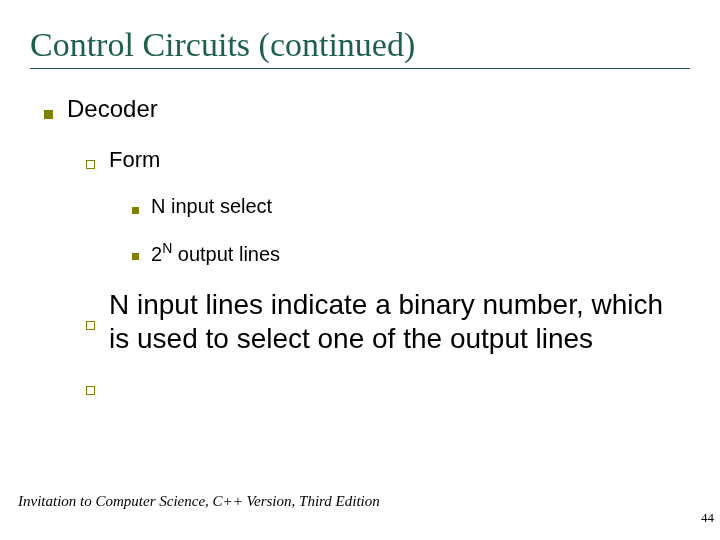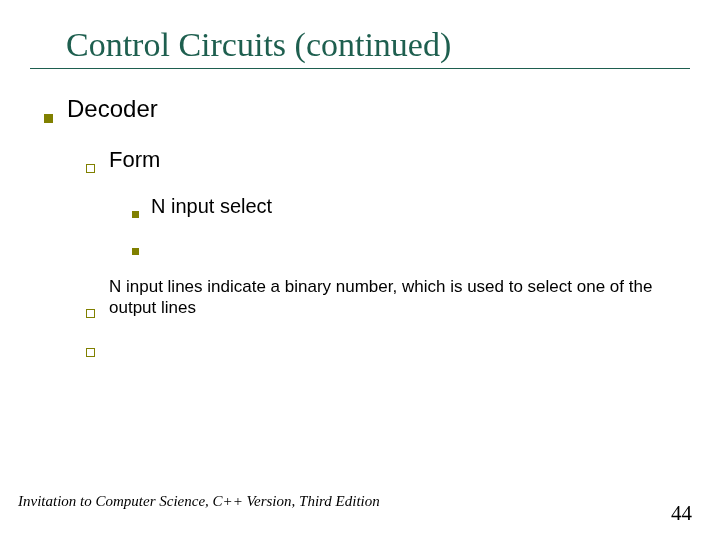--- a/index.html
+++ b/index.html
@@ -15,31 +15,30 @@
     height: 540px;
     position: relative;
     padding: 20px 30px 0 30px;
   }
   .title {
     color: #1e5f4f;
     font-size: 34px;
     font-weight: normal;
     margin-bottom: 4px;
     margin-top: 6px;
-    margin-left: 36px;
   }
   .hr {
     border: none;
     border-top: 1.5px solid #1e5f4f;
     margin-bottom: 26px;
     width: 660px;
   }
   .bullet-row {
     display: flex;
-    align-items: flex-end;
+    align-items: center;
   }
   .sq {
     width: 9px;
     height: 9px;
     background: #808000;
     flex-shrink: 0;
     margin-right: 14px;
   }
   .sq-outline {
     width: 9px;
@@ -53,40 +52,40 @@
     width: 7px;
     height: 7px;
     background: #808000;
     flex-shrink: 0;
     margin-right: 12px;
   }
   .lvl1 { font-family: Verdana, Arial, sans-serif; font-size: 24px; color: #000; margin-left: 14px; margin-bottom: 24px; }
   .lvl1 .sq { margin-top: 10px; }
   .lvl2 { font-family: Liberation Sans, sans-serif; font-size: 22px; color: #000; margin-left: 56px; margin-bottom: 22px; }
   .lvl2 .sq-outline { margin-top: 9px; }
-  .lvl2-wrap { font-family: Arial, sans-serif; font-size: 17px; color: #000; margin-left: 56px; margin-bottom: 22px; line-height: 1.22; }
+  .lvl2-wrap { font-family: Arial, sans-serif; font-size: 28px; color: #000; margin-left: 56px; margin-bottom: 22px; line-height: 1.22; }
   .lvl2-wrap .sq-outline { margin-top: 8px; }
   .lvl3 { font-family: Arial, sans-serif; font-size: 20px; color: #000; margin-left: 102px; margin-bottom: 22px; }
   .lvl3 .sq-small { margin-top: 8px; }
   sup { font-size: 0.7em; vertical-align: super; }
   .footer-left {
     position: absolute;
     left: 18px;
     bottom: 30px;
     font-family: "Times New Roman", serif;
     font-size: 15px;
     color: #000;
     font-style: italic;
   }
   .footer-right {
     position: absolute;
-    right: 28px;
+    right: 6px;
     bottom: 14px;
     font-family: "Times New Roman", serif;
-    font-size: 21px;
+    font-size: 13px;
     color: #000;
   }
 </style>
 </head>
 <body>
 
 <div class="slide">
 
   <h1 class="title">Control Circuits (continued)</h1>
   <hr class="hr">
@@ -101,20 +100,23 @@
     <span>Form</span>
   </div>
 
   <div class="bullet-row lvl3">
     <span class="sq-small"></span>
     <span>N input select</span>
   </div>
 
   <div class="bullet-row lvl3">
     <span class="sq-small"></span>
+    <span>
+      <span>2</span><sup>N</sup><span> output lines</span>
+    </span>
   </div>
 
   <div class="bullet-row lvl2-wrap">
     <span class="sq-outline"></span>
     <span>N input lines indicate a binary number, which is used to select one of the output lines</span>
   </div>
 
   <div class="bullet-row lvl2-wrap">
     <span class="sq-outline"></span>
   </div>

